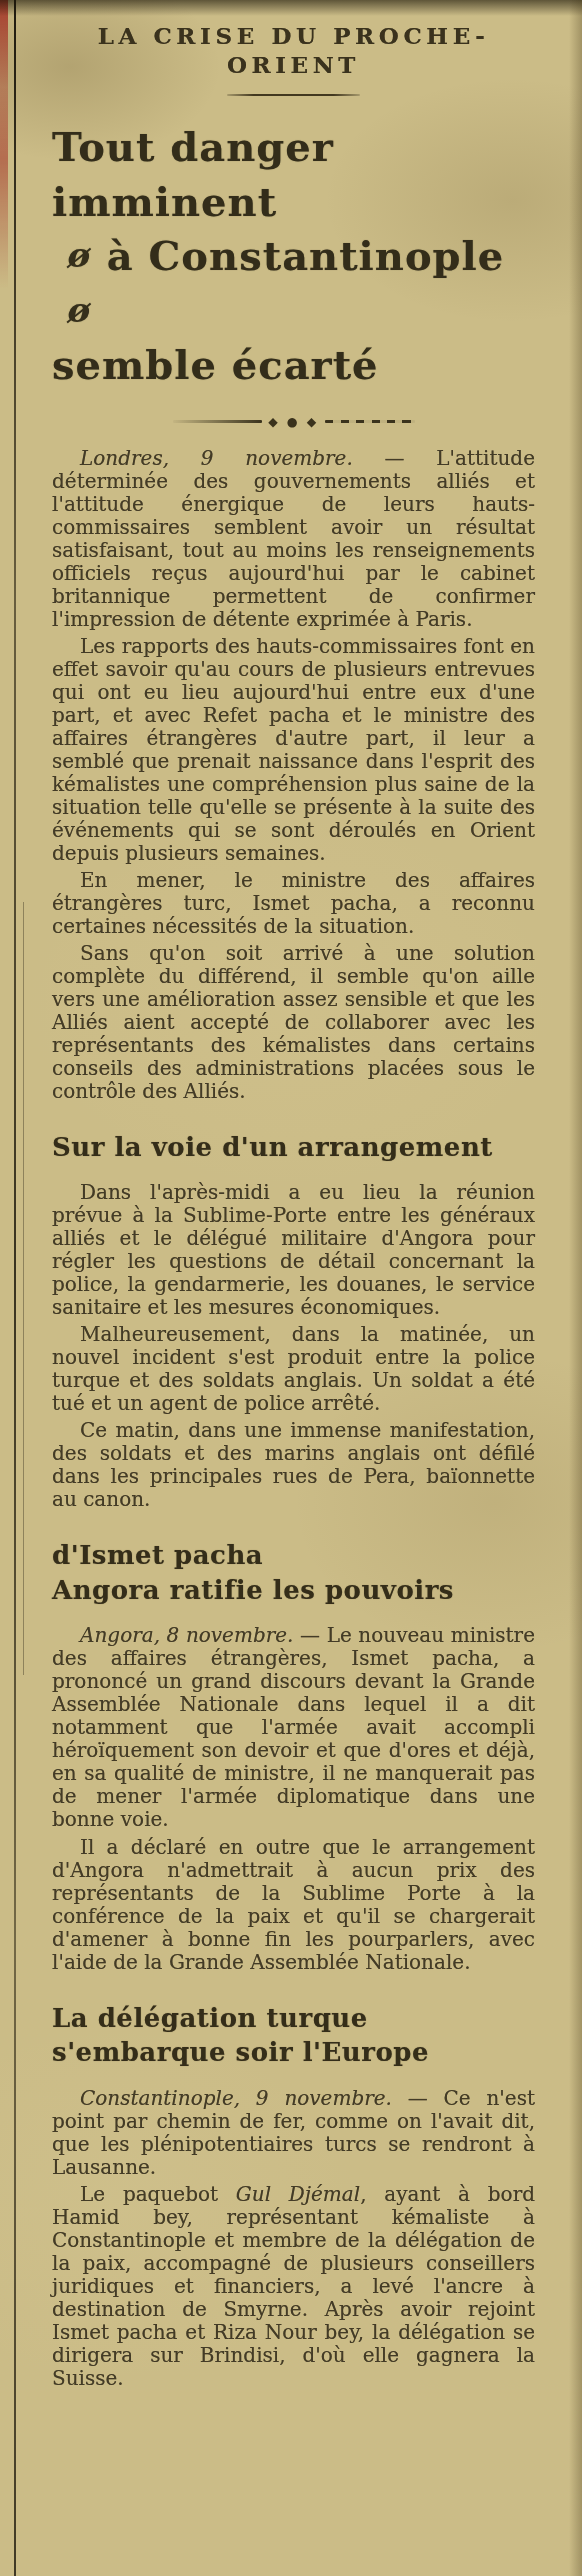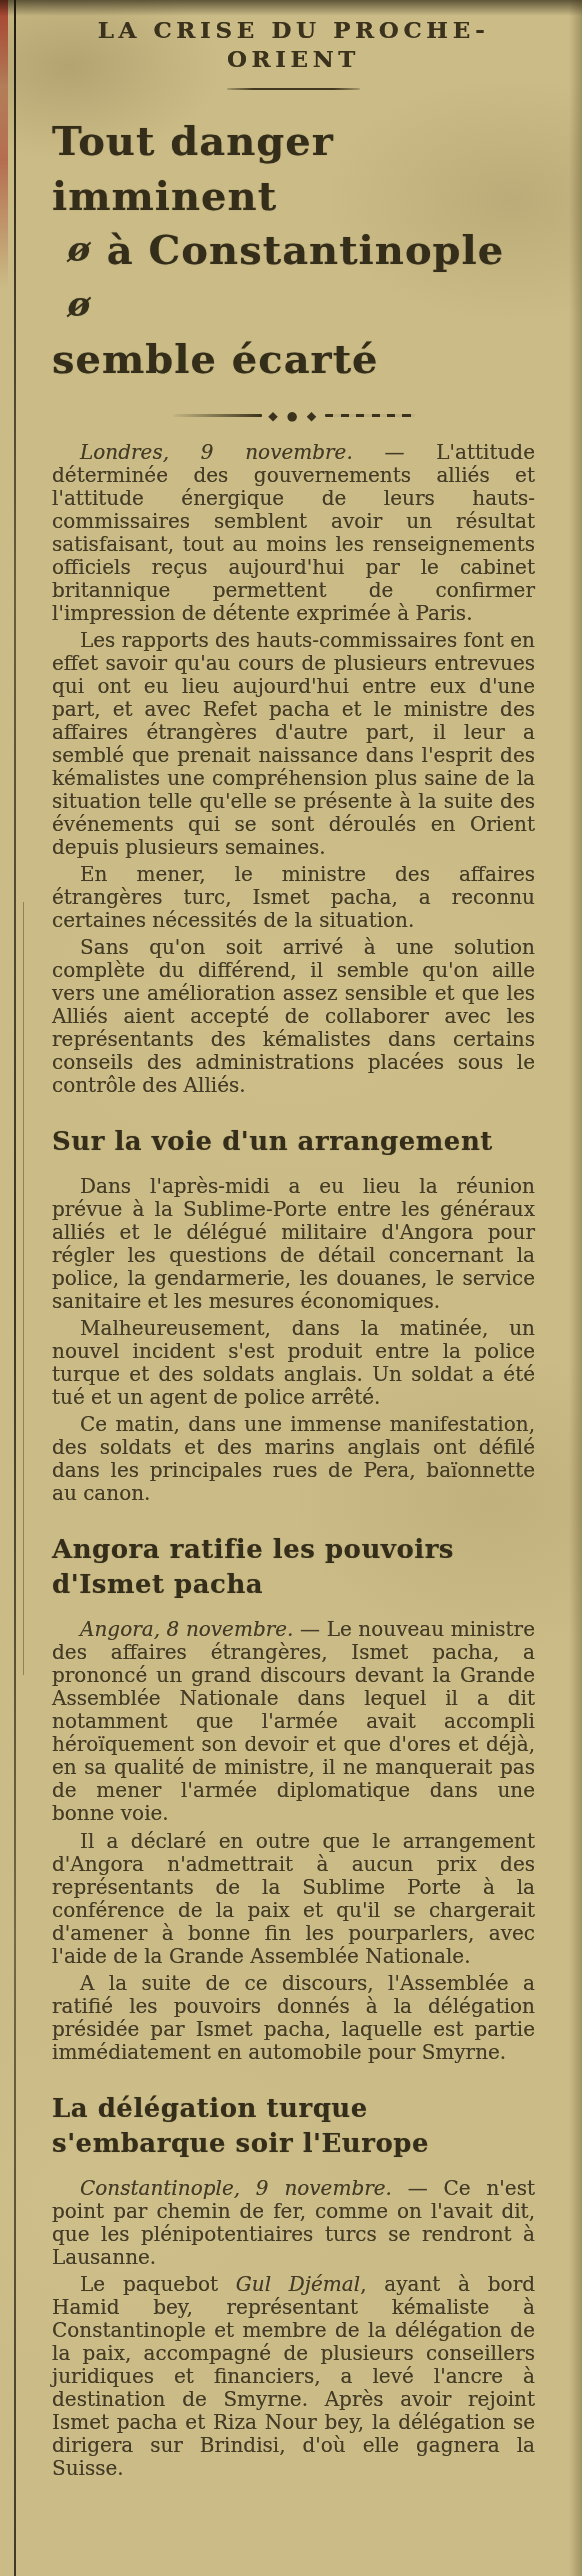--- a/index.html
+++ b/index.html
@@ -42,21 +42,21 @@
     position: absolute; left: 14.4px; top: 0; bottom: 0; width: 2.1px; pointer-events: none;
     background: linear-gradient(to bottom,
       rgba(18,14,6,.92) 0%, rgba(38,31,14,.60) 18%, rgba(24,20,9,.82) 38%,
       rgba(42,35,16,.55) 58%, rgba(26,21,10,.80) 78%, rgba(20,16,7,.88) 100%);
   }
   .col-rule-2 {
     position: absolute; left: 23px; top: 902px; height: 773px; width: 1px;
     background: rgba(30,24,10,.35); pointer-events: none;
   }
 
-  .page { position: relative; padding: 16px 47px 0 52px; }
+  .page { position: relative; padding: 22px 47px 0 52px; }
 
   .kicker {
     text-align: center; font-weight: bold;
     font-size: 23px; line-height: 1.25; letter-spacing: 4.6px;
     color: #3a321d; text-shadow: 0 0 0.5px rgba(58,50,29,.65);
   }
   .kicker-rule {
     width: 133px; height: 2.6px; margin: 14.4px auto 0;
     background: linear-gradient(to right, rgba(58,50,28,.25), #42381f 20%, #42381f 80%, rgba(58,50,28,.25));
     border-radius: 1.5px;
@@ -126,26 +126,25 @@
   <p class="para"><span>Sans qu'on soit arrivé à une solution complète du différend, il semble qu'on aille vers une amélioration assez sensible et que les Alliés aient accepté de collaborer avec les représentants des kémalistes dans certains conseils des administrations placées sous le contrôle des Alliés.</span></p>
 
   <h2 class="subhead">
     <div>Sur la voie d'un arrangement</div>
   </h2>
   <p class="para"><span>Dans l'après-midi a eu lieu la réunion prévue à la Sublime-Porte entre les généraux alliés et le délégué militaire d'Angora pour régler les questions de détail concernant la police, la gendarmerie, les douanes, le service sanitaire et les mesures économiques.</span></p>
   <p class="para"><span>Malheureusement, dans la matinée, un nouvel incident s'est produit entre la police turque et des soldats anglais. Un soldat a été tué et un agent de police arrêté.</span></p>
   <p class="para"><span>Ce matin, dans une immense manifestation, des soldats et des marins anglais ont défilé dans les principales rues de Pera, baïonnette au canon.</span></p>
 
   <h2 class="subhead">
+    <div>d'Ismet pacha</div>
     <div>Angora ratifie les pouvoirs</div>
-    <div>d'Ismet pacha</div>
   </h2>
   <p class="para"><span class="dl">Angora, 8 novembre.</span><span> — Le nouveau ministre des affaires étrangères, Ismet pacha, a prononcé un grand discours devant la Grande Assemblée Nationale dans lequel il a dit notamment que l'armée avait accompli héroïquement son devoir et que d'ores et déjà, en sa qualité de ministre, il ne manquerait pas de mener l'armée diplomatique dans une bonne voie.</span></p>
   <p class="para"><span>Il a déclaré en outre que le arrangement d'Angora n'admettrait à aucun prix des représentants de la Sublime Porte à la conférence de la paix et qu'il se chargerait d'amener à bonne fin les pourparlers, avec l'aide de la Grande Assemblée Nationale.</span></p>
-  <p class="para"><span>A la suite de ce discours, l'Assemblée a ratifié les pouvoirs donnés à la délégation présidée par Ismet pacha, laquelle est partie immédiatement en automobile pour Smyrne.</span></p>
 
   <h2 class="subhead">
     <div>La délégation turque</div>
     <div>s'embarque soir l'Europe</div>
   </h2>
   <p class="para"><span class="dl">Constantinople, 9 novembre.</span><span> — Ce n'est point par chemin de fer, comme on l'avait dit, que les plénipotentiaires turcs se rendront à Lausanne.</span></p>
   <p class="para"><span>Le paquebot </span><span class="it">Gul Djémal</span><span>, ayant à bord Hamid bey, représentant kémaliste à Constantinople et membre de la délégation de la paix, accompagné de plusieurs conseillers juridiques et financiers, a levé l'ancre à destination de Smyrne. Après avoir rejoint Ismet pacha et Riza Nour bey, la délégation se dirigera sur Brindisi, d'où elle gagnera la Suisse.</span></p>
 
 </div>
 

